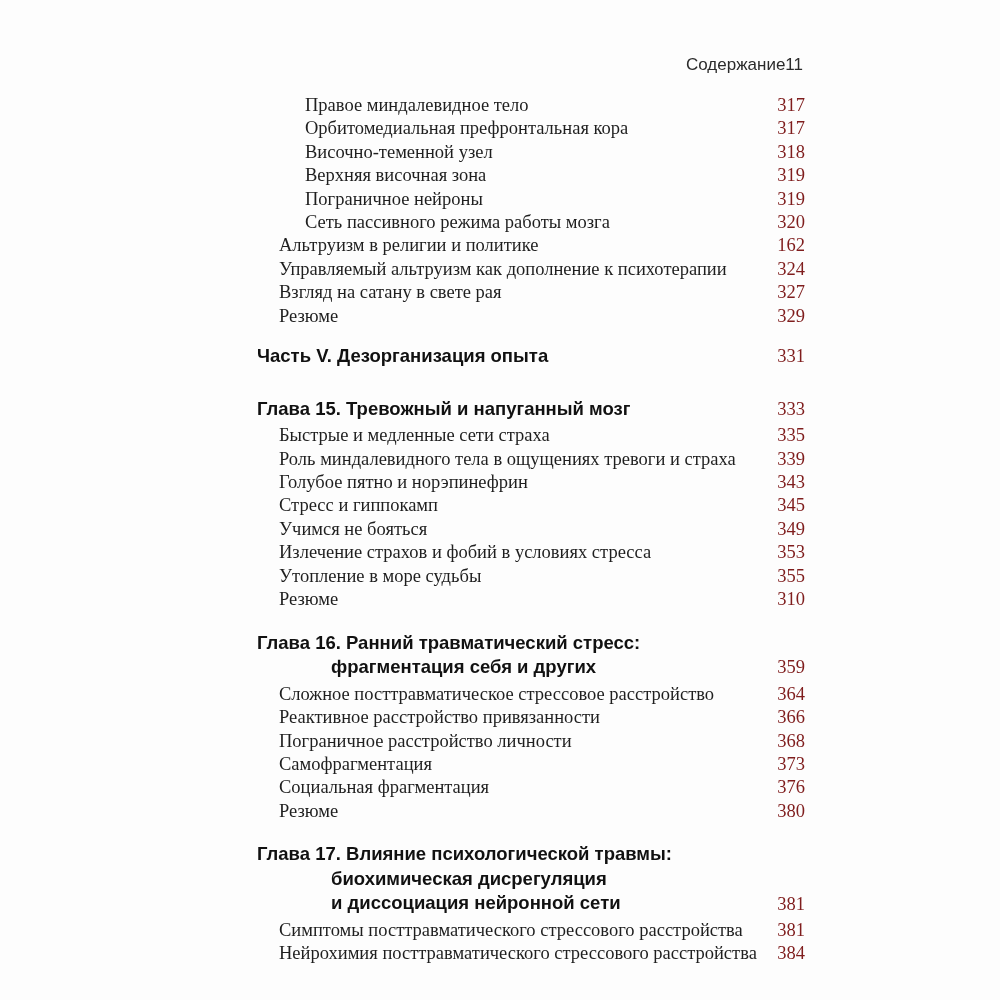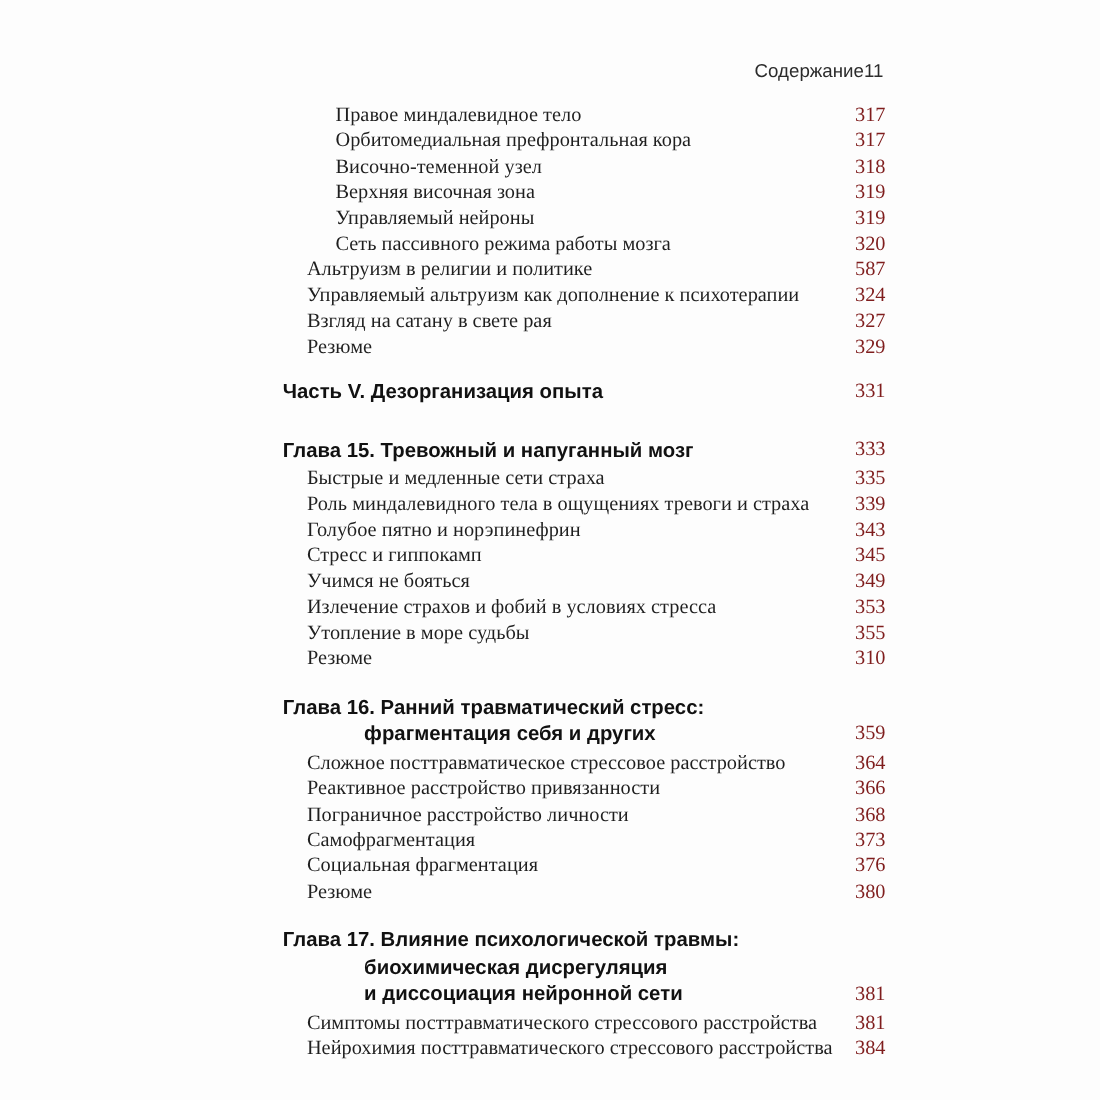--- a/index.html
+++ b/index.html
@@ -102,35 +102,35 @@
         <div class="toc-page">318</div>
       </div>
       <div class="toc-row row-sub2">
         <div class="toc-title">
           <span>Верхняя височная зона</span>
         </div>
         <div class="toc-page">319</div>
       </div>
       <div class="toc-row row-sub2">
         <div class="toc-title">
-          <span>Управляемый нейроны</span>
+          <span>Пограничное нейроны</span>
         </div>
         <div class="toc-page">319</div>
       </div>
       <div class="toc-row row-sub2">
         <div class="toc-title">
           <span>Сеть пассивного режима работы мозга</span>
         </div>
         <div class="toc-page">320</div>
       </div>
       <div class="toc-row row-sub1">
         <div class="toc-title">
           <span>Альтруизм в религии и политике</span>
         </div>
-        <div class="toc-page">587</div>
+        <div class="toc-page">162</div>
       </div>
       <div class="toc-row row-sub1">
         <div class="toc-title">
           <span>Управляемый альтруизм как дополнение к психотерапии</span>
         </div>
         <div class="toc-page">324</div>
       </div>
       <div class="toc-row row-sub1">
         <div class="toc-title">
           <span>Взгляд на сатану в свете рая</span>

